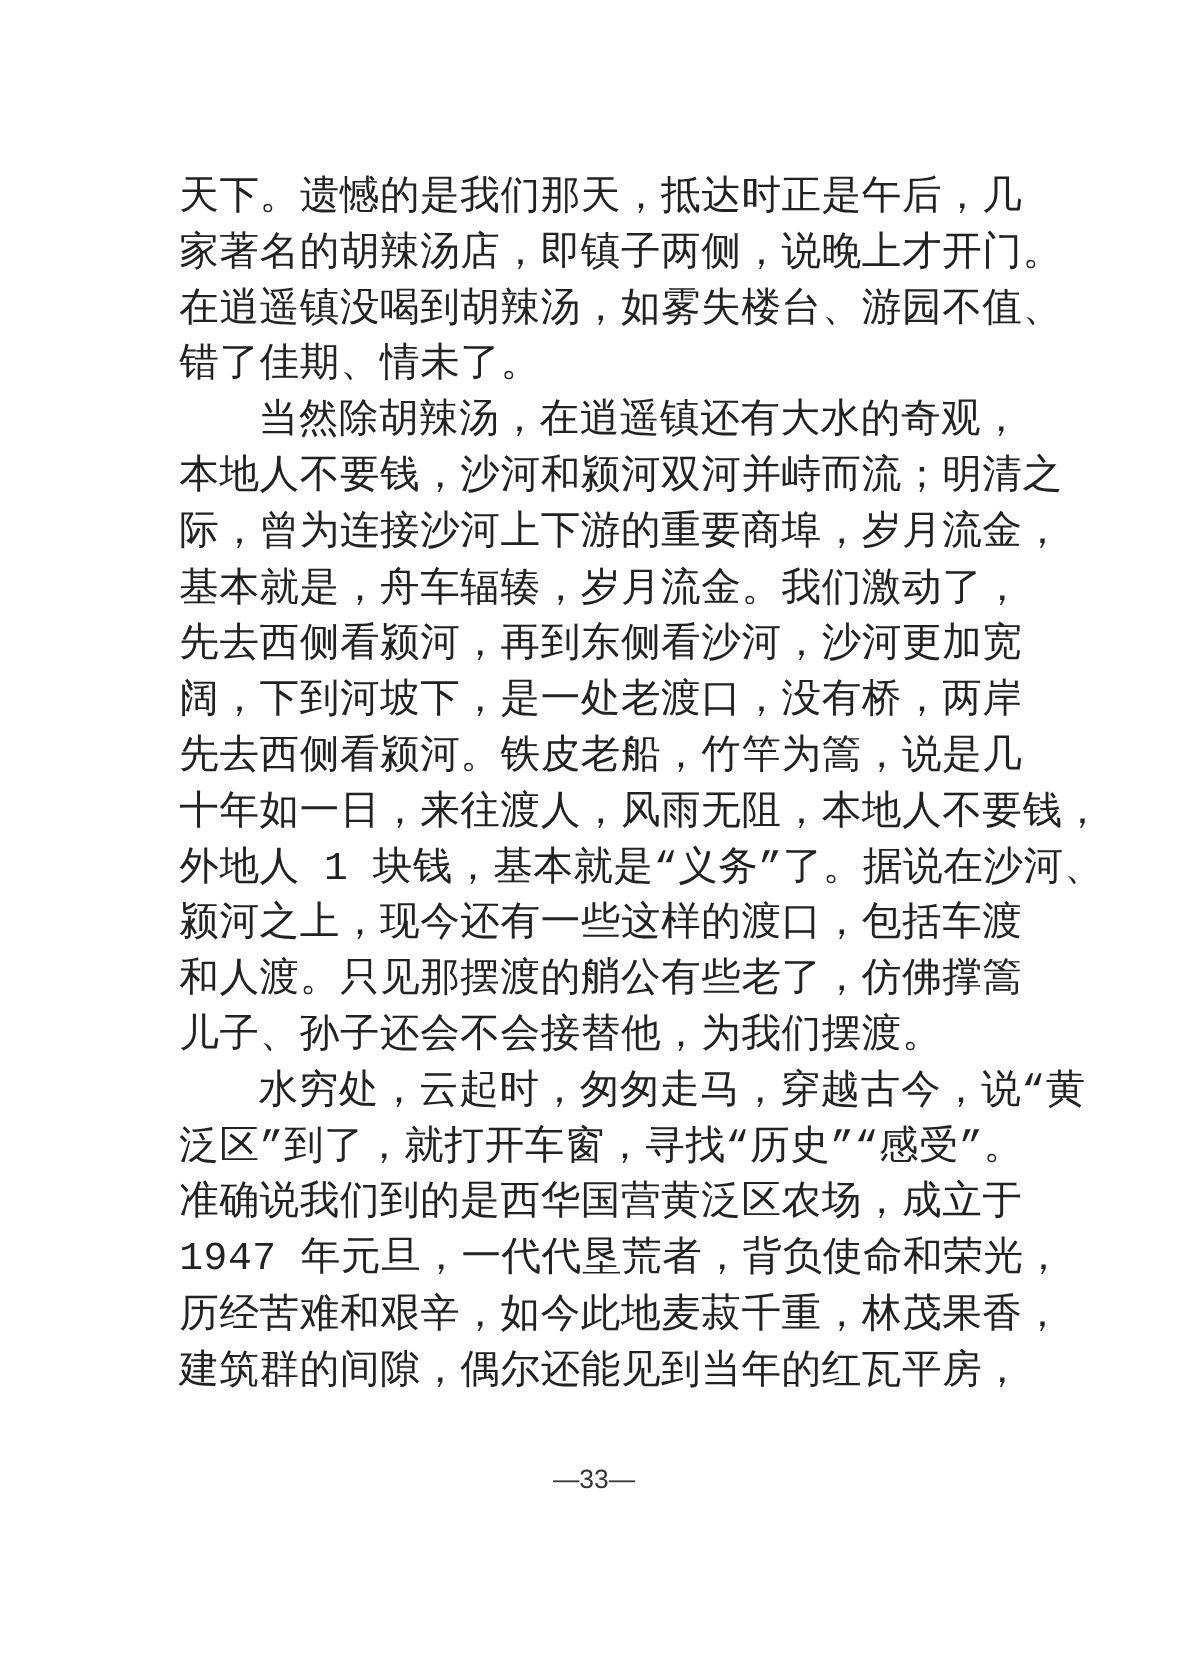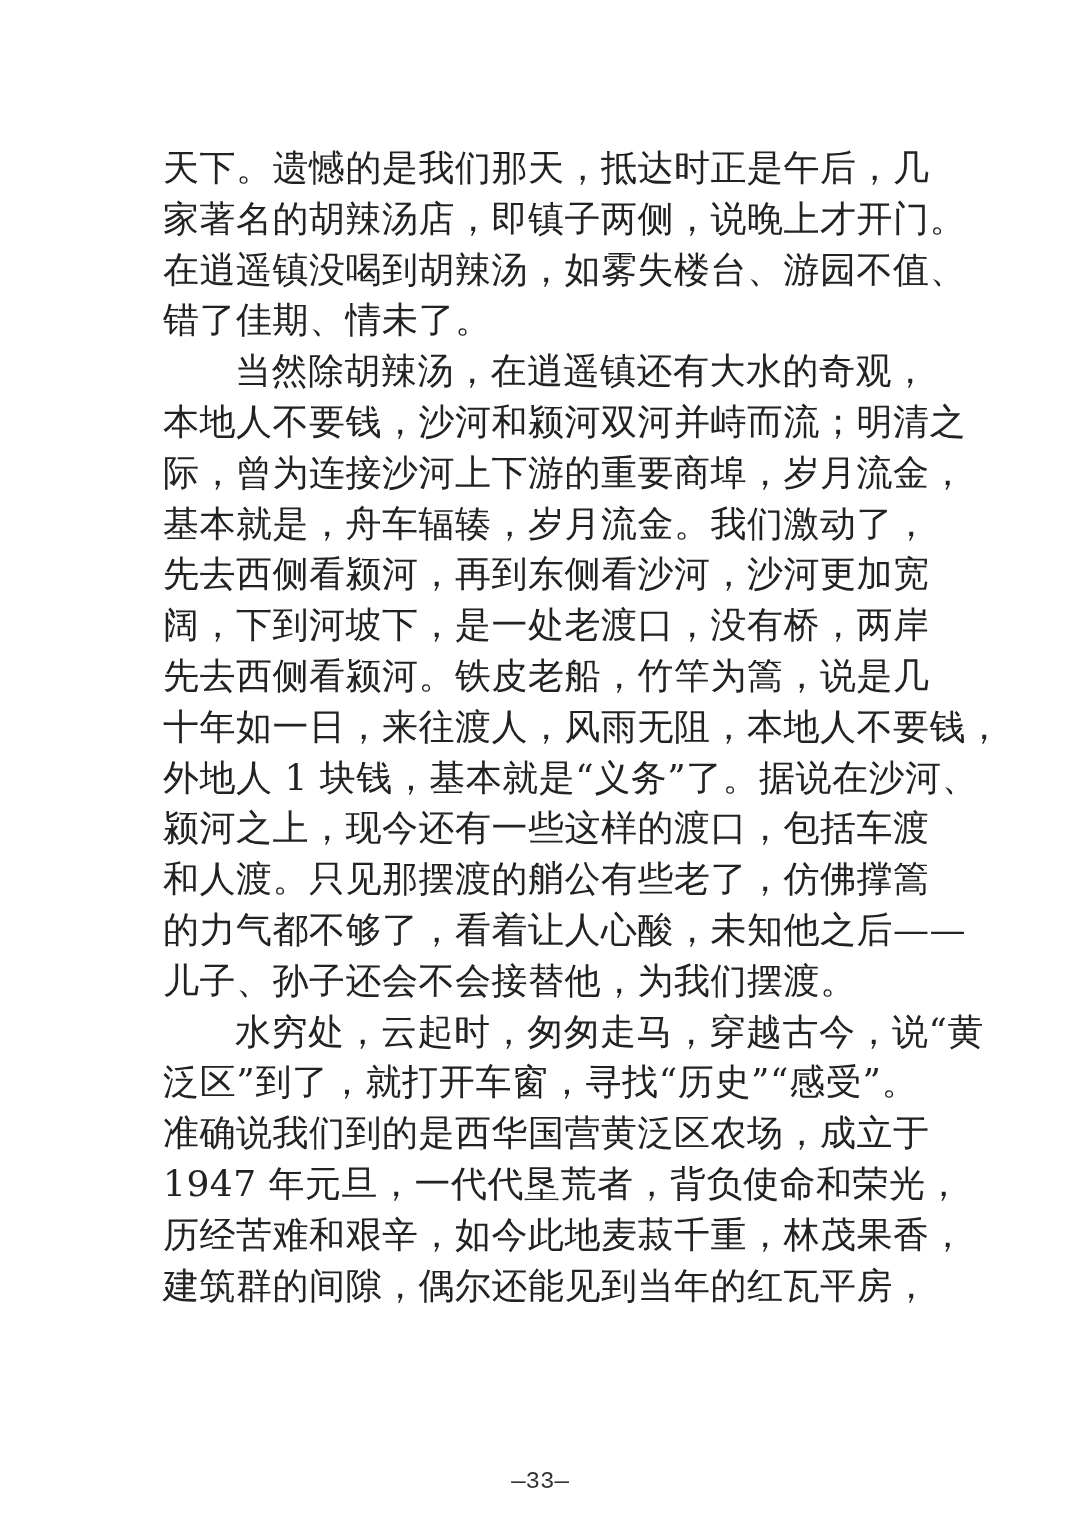--- a/index.html
+++ b/index.html
@@ -18,49 +18,50 @@
   .page {
     position: absolute;
     left: 0; top: 0;
     width: 1080px;
     height: 1525px;
     background: #ffffff;
   }
   .text-block {
     position: absolute;
     left: 163px;
-    top: 143px;
+    top: 155px;
     width: 755px;
+    font-family: Liberation Mono, monospace;
   }
   .line {
     height: 50.8px;
     line-height: 50.8px;
     font-size: 36px;
     white-space: nowrap;
     letter-spacing: 0.5px;
     text-align: justify;
     text-align-last: justify;
     font-weight: 300;
     color: #222222;
   }
   .line.last {
     text-align-last: left;
   }
   .line.indent {
     padding-left: 72px;
   }
   .page-number {
     position: absolute;
-    top: 1468px;
+    top: 1332px;
     left: 0;
     width: 1080px;
     text-align: center;
     font-size: 24px;
     color: #333333;
-    font-family: Liberation Mono, monospace;
+    font-family: Liberation Sans, sans-serif;
   }
 </style>
 </head>
 <body>
 
 <div class="page">
   <div class="text-block">
     <div class="line">天下。遗憾的是我们那天，抵达时正是午后，几</div>
     <div class="line">家著名的胡辣汤店，即镇子两侧，说晚上才开门。</div>
     <div class="line">在逍遥镇没喝到胡辣汤，如雾失楼台、游园不值、</div>
@@ -69,21 +70,20 @@
     <div class="line">本地人不要钱，沙河和颍河双河并峙而流；明清之</div>
     <div class="line">际，曾为连接沙河上下游的重要商埠，岁月流金，</div>
     <div class="line">基本就是，舟车辐辏，岁月流金。我们激动了，</div>
     <div class="line">先去西侧看颍河，再到东侧看沙河，沙河更加宽</div>
     <div class="line">阔，下到河坡下，是一处老渡口，没有桥，两岸</div>
     <div class="line">先去西侧看颍河。铁皮老船，竹竿为篙，说是几</div>
     <div class="line">十年如一日，来往渡人，风雨无阻，本地人不要钱，</div>
     <div class="line">外地人 1 块钱，基本就是“义务”了。据说在沙河、</div>
     <div class="line">颍河之上，现今还有一些这样的渡口，包括车渡</div>
     <div class="line">和人渡。只见那摆渡的艄公有些老了，仿佛撑篙</div>
-    <div class="line">的力气都不够了，看着让人心酸，未知他之后——</div>
     <div class="line last">儿子、孙子还会不会接替他，为我们摆渡。</div>
     <div class="line indent">水穷处，云起时，匆匆走马，穿越古今，说“黄</div>
     <div class="line">泛区”到了，就打开车窗，寻找“历史”“感受”。</div>
     <div class="line">准确说我们到的是西华国营黄泛区农场，成立于</div>
     <div class="line">1947 年元旦，一代代垦荒者，背负使命和荣光，</div>
     <div class="line">历经苦难和艰辛，如今此地麦菽千重，林茂果香，</div>
     <div class="line">建筑群的间隙，偶尔还能见到当年的红瓦平房，</div>
   </div>
   <div class="page-number">—33—</div>
 </div>

